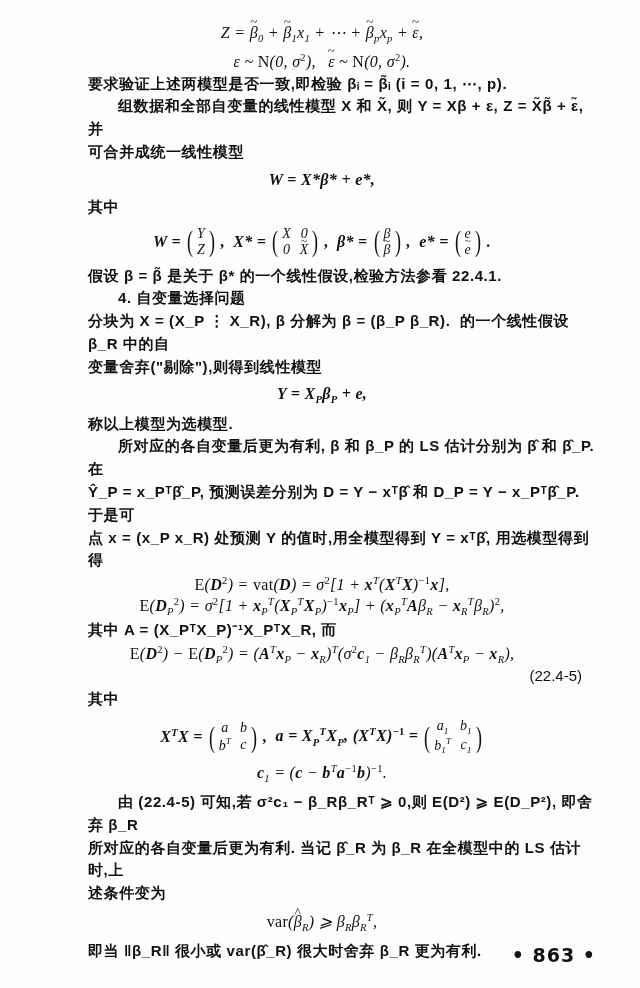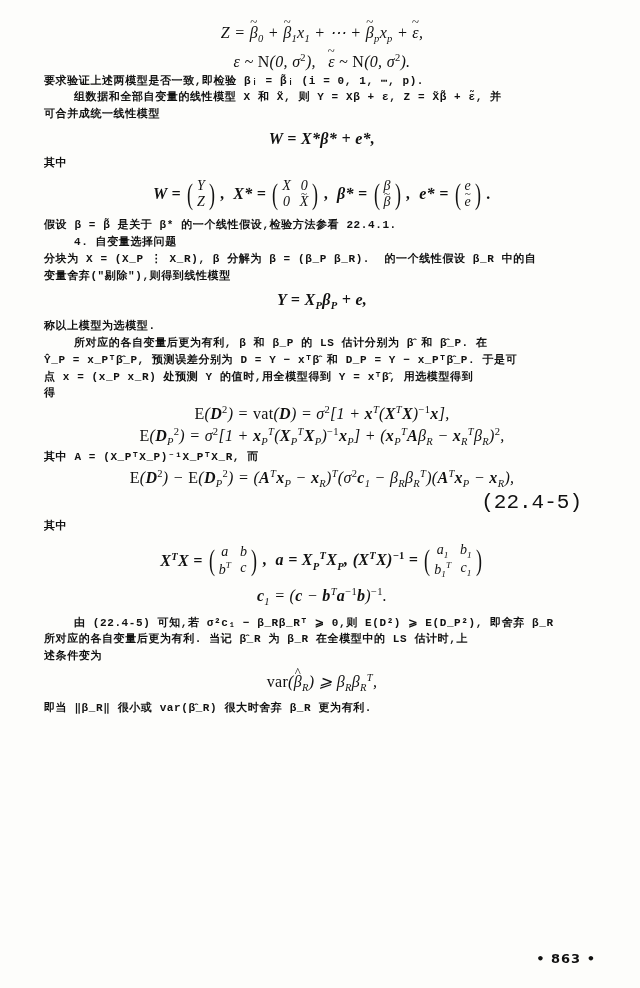--- a/index.html
+++ b/index.html
@@ -31,24 +31,25 @@
     width: 556px;
   }
   .line {
     font-size: 15.5px;
     line-height: 1.52;
     letter-spacing: 0.2px;
     margin: 0;
     white-space: pre-wrap;
   }
   .cn {
-    font-family: Liberation Mono, monospace;
-    font-size: 11px;
+    font-family: Liberation Sans, sans-serif;
+    font-size: 15px;
     font-weight: 600;
     letter-spacing: 0.6px;
+    margin-left: 44px;
   }
   .indent { text-indent: 30px; }
   .math {
     font-family: "Liberation Serif", serif;
     font-style: italic;
     font-size: 16px;
     letter-spacing: 0.3px;
   }
   .math-b {
     font-weight: bold;
@@ -107,28 +108,28 @@
     font-size: 0.8em;
   }
   .tilde > .hatmark {
     top: -0.70em;
   }
   .pagenum {
     position: absolute;
     right: 44px;
     bottom: 22px;
     font-family: "DejaVu Sans", "Liberation Sans", sans-serif;
-    font-size: 13px;
+    font-size: 19px;
     font-weight: 700;
     letter-spacing: 1px;
   }
   .eqnum {
     text-align: right;
-    font-size: 21px;
-    font-family: Liberation Mono, monospace;
+    font-size: 15px;
+    font-family: Liberation Sans, sans-serif;
     margin: 2px 0 4px 0;
     padding-right: 18px;
   }
   .sp { display: inline-block; width: 8px; }
 </style>
 </head>
 <body>
 
 <div class="page">
   <div class="content">

